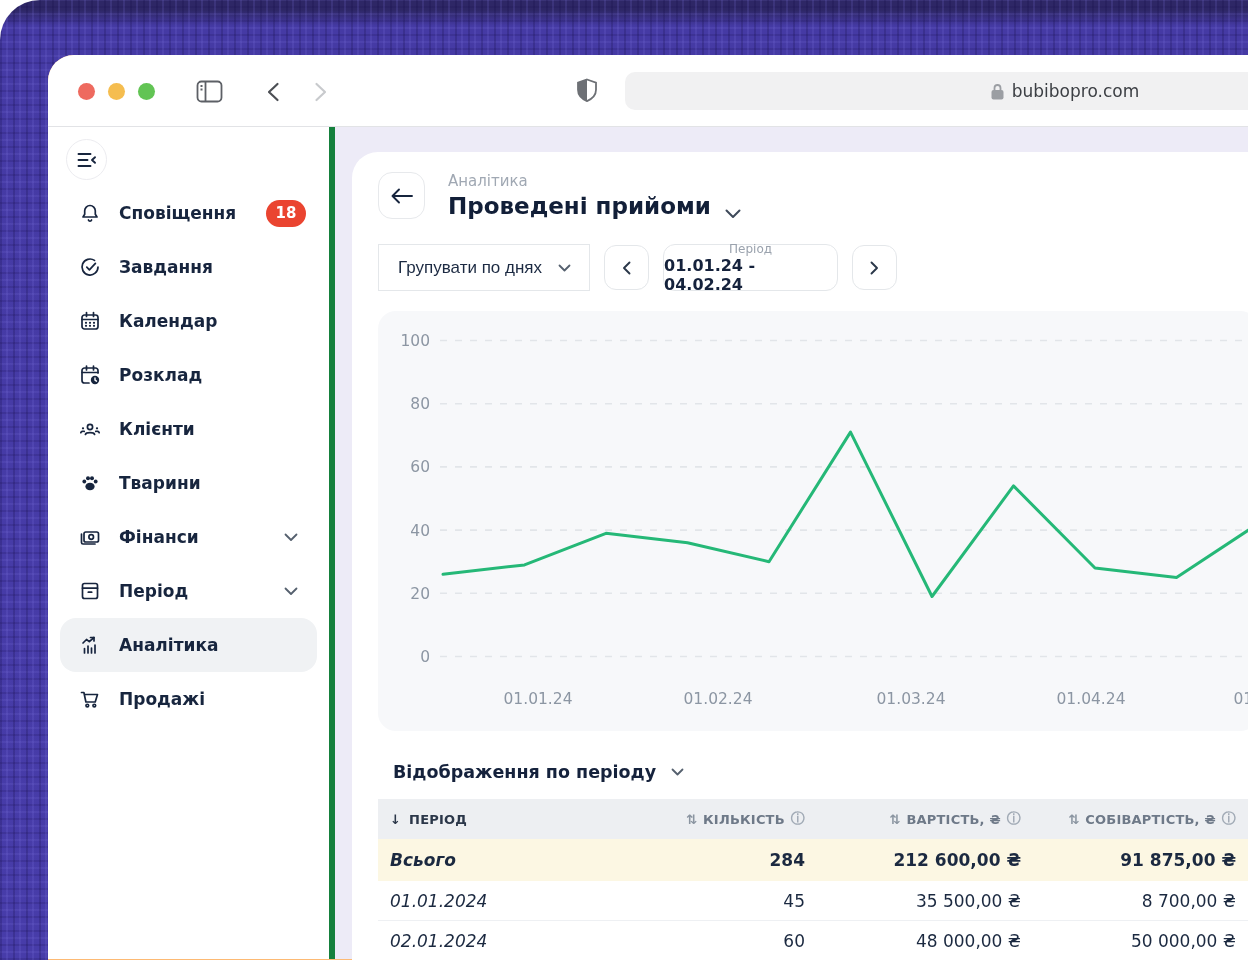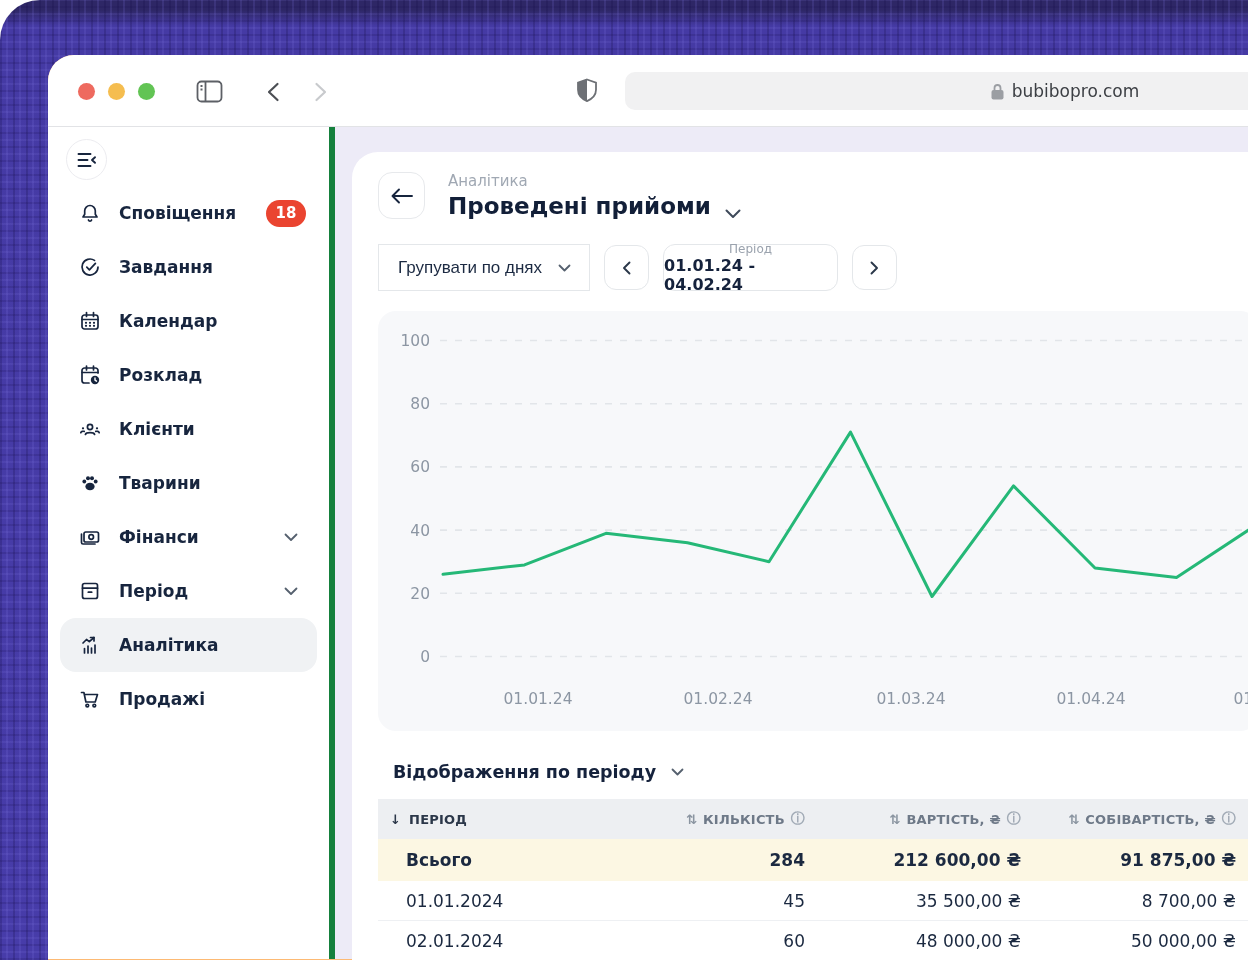--- a/index.html
+++ b/index.html
@@ -74,21 +74,21 @@
   .table { margin-top:17px; width:880px; font-size:17px; }
   .thead { display:grid; grid-template-columns:260px 167px 216px 237px; align-items:center;
     height:40px; background:#edeff2; font-size:13px; font-weight:600; letter-spacing:.2px; color:#6e7988; }
   .thead .c1 { padding-left:12px; color:#2b3749; display:flex; align-items:center; gap:8px; }
   .th-r { display:flex; align-items:center; justify-content:flex-end; gap:6px; }
   .c4 { padding-right:22px; }
   .sort-arrows { font-size:13px; color:#8b95a1; }
   .info-i { font-size:14px; color:#a2abb6; }
   .trow { display:grid; grid-template-columns:260px 167px 216px 237px; align-items:center;
     height:40px; color:#1b2940; border-bottom:1px solid #eef0f3; }
-  .trow .c1 { padding-left:28px; }
+  .trow .c1 { padding-left:12px;font-style:italic; }
   .trow .num { text-align:right; }
   .trow.total { background:#fcf7e3; font-weight:700; height:42px; border-bottom:none; }
 
   .chev { display:inline-flex; color:#5b6675; }
   svg { display:block; }
 </style>
 </head>
 <body>
 
 <div class="frame"></div>

